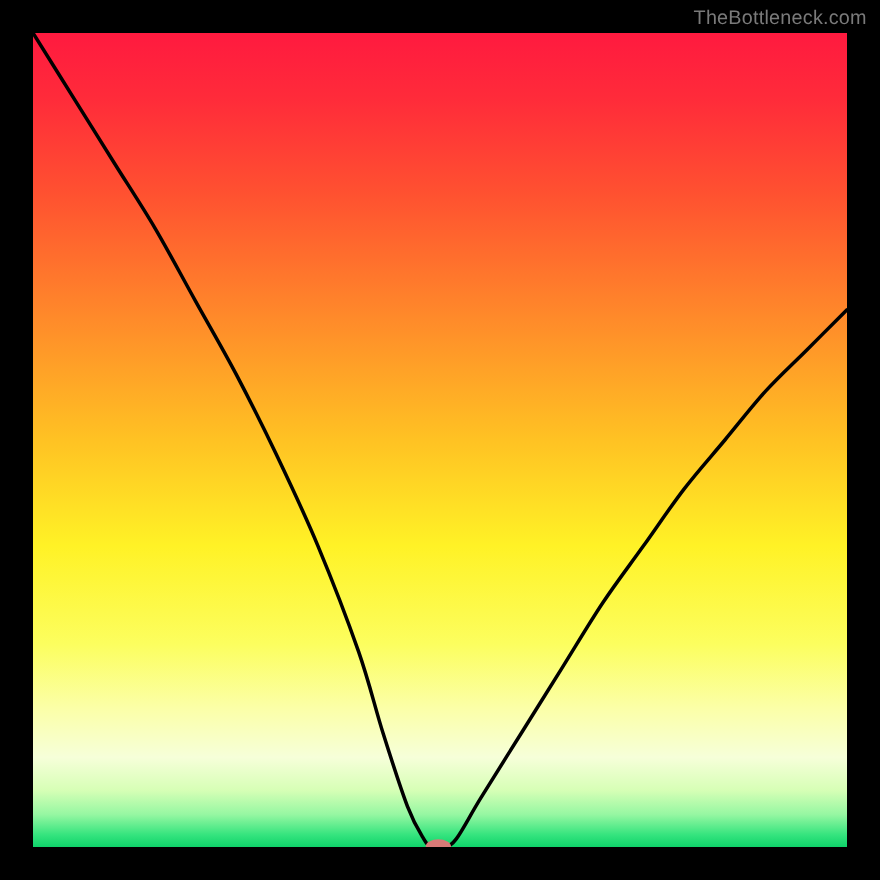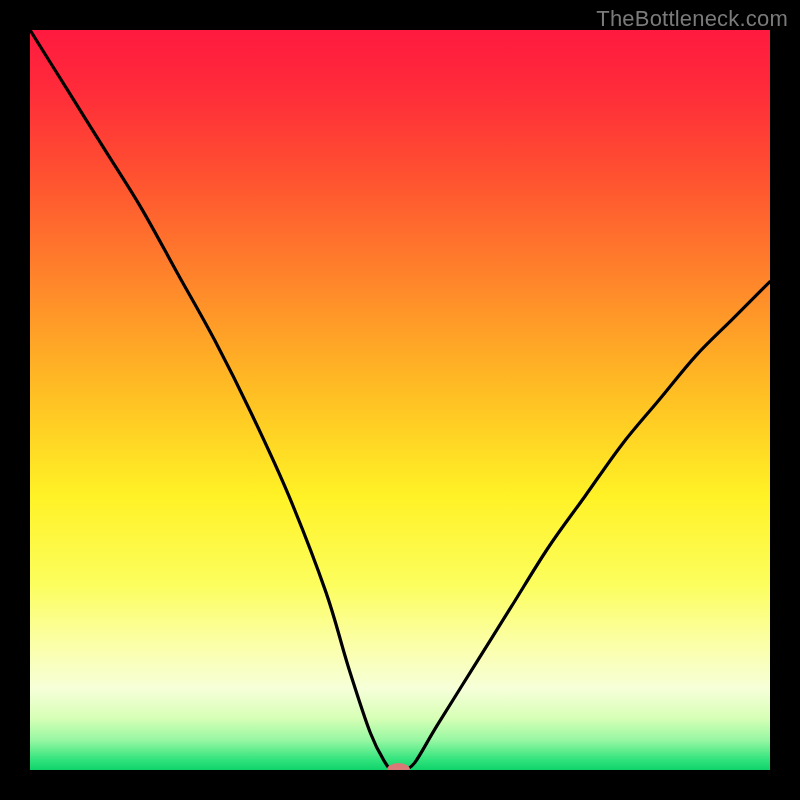--- a/index.html
+++ b/index.html
@@ -38,21 +38,21 @@
     position: absolute;
     border-radius: 50%;
     background: #d87a77;
     z-index: 3;
   }
   .watermark {
     position: absolute;
     top: 6px;
     right: 12px;
     color: #7a7a7a;
-    font-size: 22px;
+    font-size: 18px;
     font-weight: 500;
     letter-spacing: 0.2px;
     z-index: 5;
   }
   svg.curve {
     position: absolute;
     left: 0;
     top: 0;
     z-index: 2;
   }

